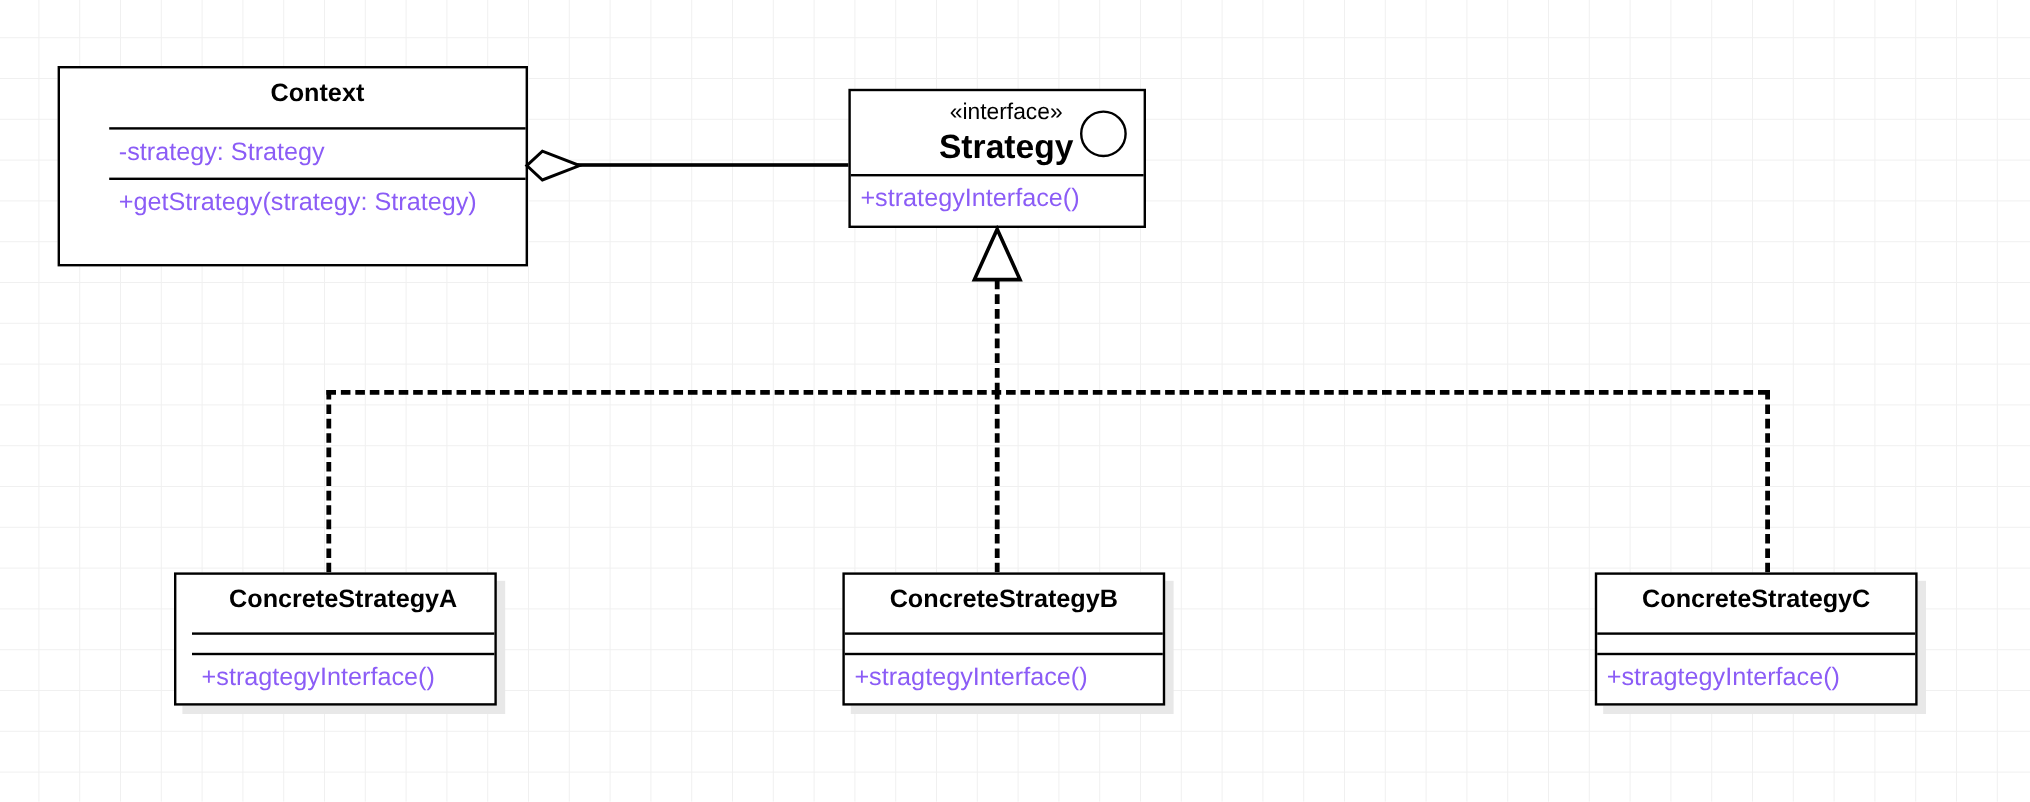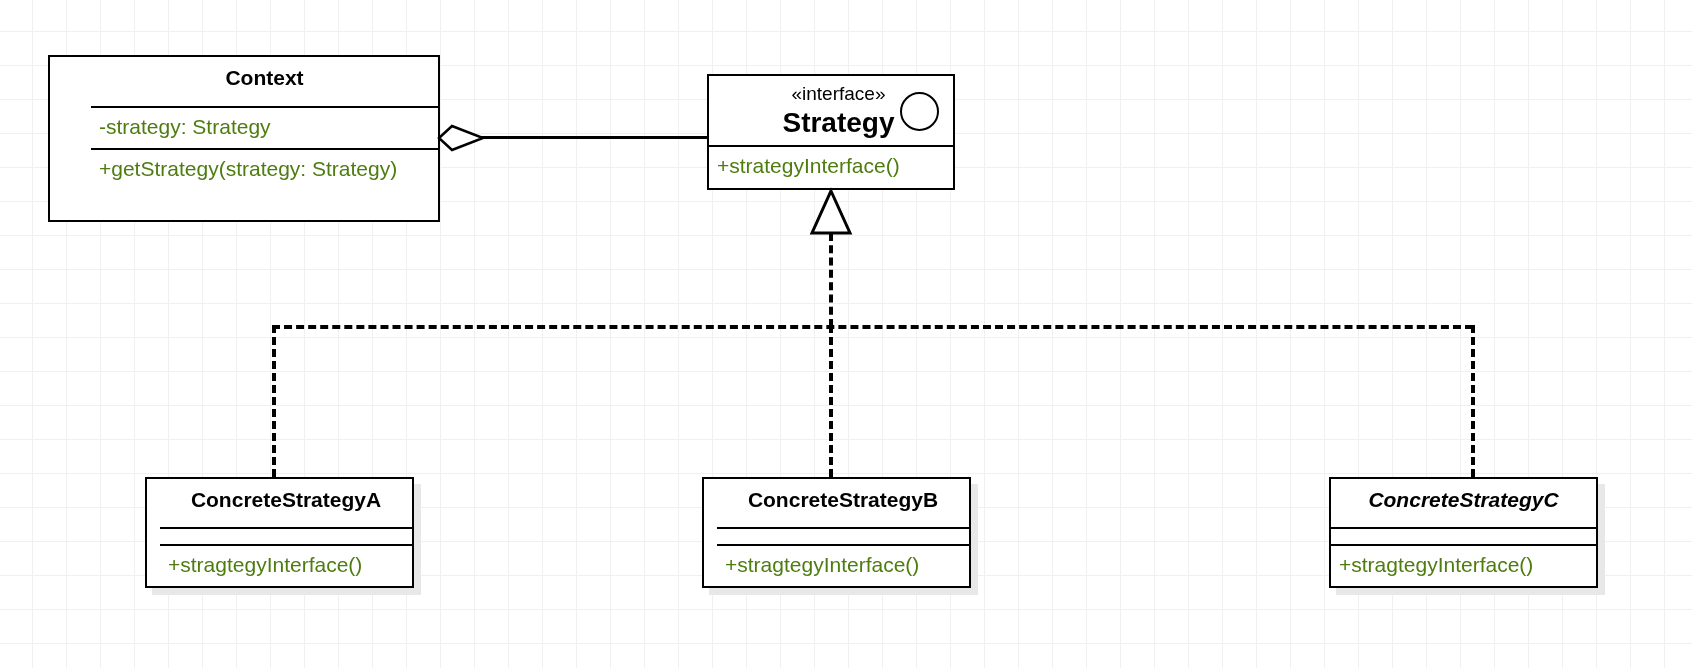--- a/index.html
+++ b/index.html
@@ -66,21 +66,21 @@
   }
   .cls-name-strong {
     display: block;
     font-weight: bold;
     font-size: 28px;
     line-height: 1.2;
   }
 
   .cls-row {
     font-size: 21px;
-    color: #4d7c0f;
+    color: #8b5cf6;
     line-height: 1.28;
     padding: 6px 8px 7px 8px;
     white-space: nowrap;
     text-align: left;
   }
   .cls-row.empty-row {
     padding: 0;
     height: 17px;
   }
   .cls-row-line {
@@ -179,35 +179,35 @@
     </div>
     <div class="compartment" style="height:17px;">
       <div class="cls-row empty-row"></div>
     </div>
     <div class="compartment" style="height:41px;">
       <div class="cls-row">+stragtegyInterface()</div>
     </div>
   </div>
 
   <div class="drop-shadow" style="left:709px; top:484px; width:269px; height:111px;"></div>
-  <div class="uml-class" style="left:702px; top:477px; width:269px; height:111px;padding-left:13px;">
+  <div class="uml-class" style="left:702px; top:477px; width:269px; height:111px;">
     <div class="compartment" style="height:48px;">
       <div class="cls-title">ConcreteStrategyB</div>
     </div>
     <div class="compartment" style="height:17px;">
       <div class="cls-row empty-row"></div>
     </div>
     <div class="compartment" style="height:41px;">
       <div class="cls-row">+stragtegyInterface()</div>
     </div>
   </div>
 
   <div class="drop-shadow" style="left:1336px; top:484px; width:269px; height:111px;"></div>
   <div class="uml-class" style="left:1329px; top:477px; width:269px; height:111px;">
-    <div class="compartment" style="height:48px;font-style:italic;">
+    <div class="compartment" style="height:48px;">
       <div class="cls-title">ConcreteStrategyC</div>
     </div>
     <div class="compartment" style="height:17px;">
       <div class="cls-row empty-row"></div>
     </div>
     <div class="compartment" style="height:41px;">
       <div class="cls-row">+stragtegyInterface()</div>
     </div>
   </div>
 

